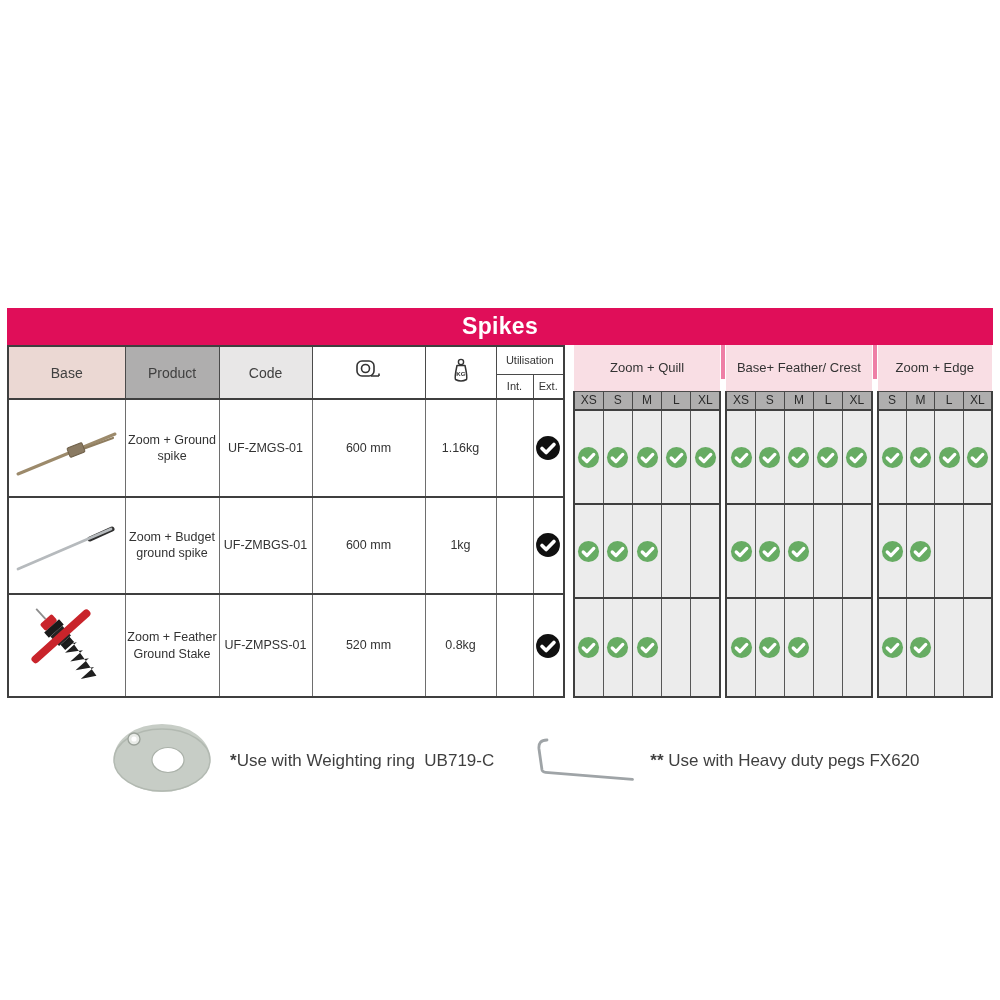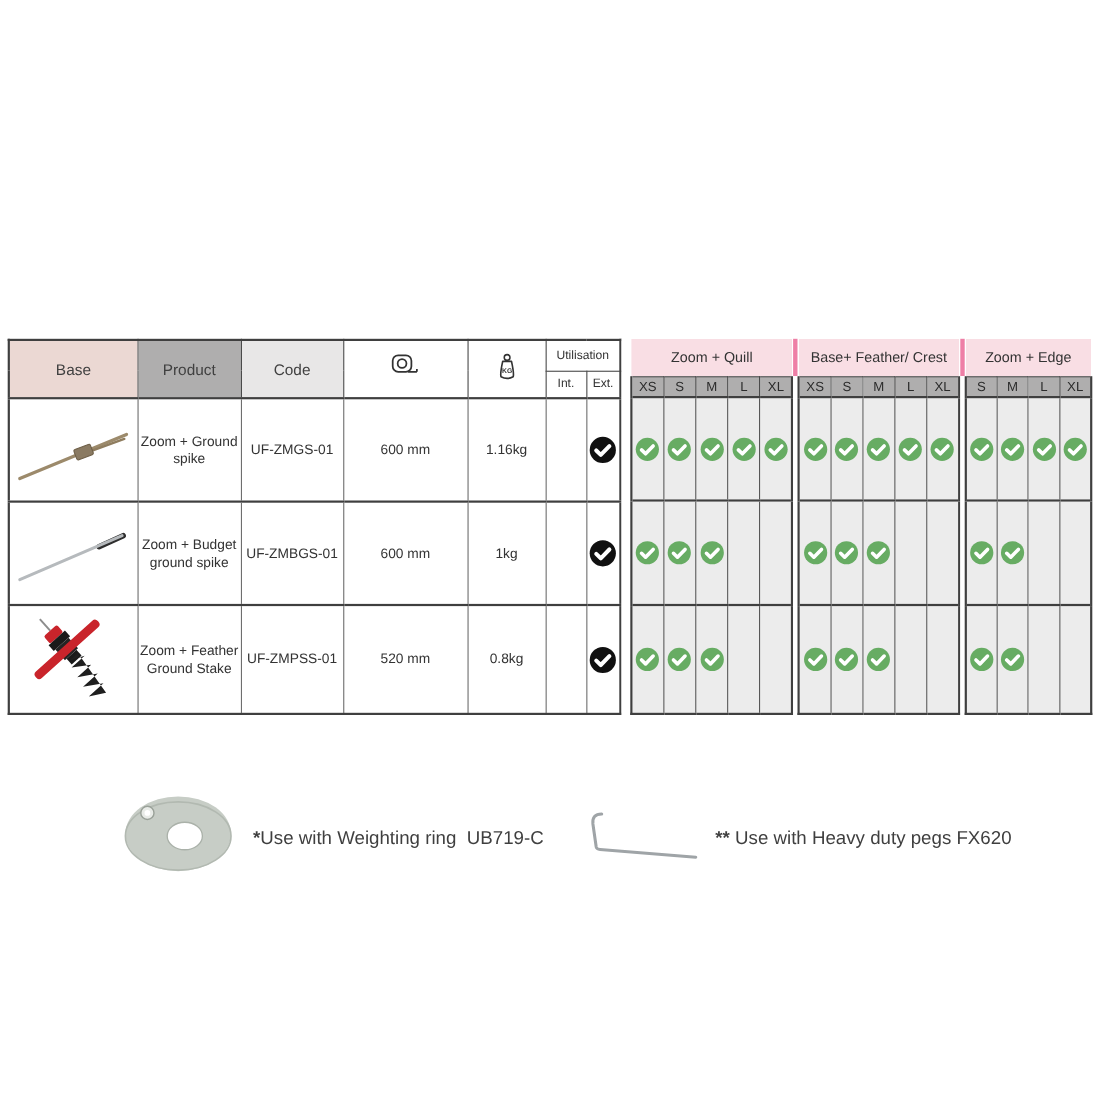--- a/index.html
+++ b/index.html
@@ -29,21 +29,21 @@
   .hdr-intext  { font-size:11px; height:25px; }
   .left-table td.data-cell { background:#fff; border:1px solid #6e6e6e; border-top:2px solid #3f3f3f; font-size:12.5px; line-height:1.3; }
   .row-a { height:94px; } .row-b { height:94px; } .row-c { height:99px; }
 
   
   .gap8 { width:8px; background:#fff; }
   .gap4 { width:4px; background:linear-gradient(to bottom, #EE7FA6 0, #EE7FA6 34px, #ffffff 34px); }
 
   
   .group-table { }
-  .group-table th.group-label { background:#F9DEE4; border:none; height:34px; font-size:13px; color:#333;margin-top:43px; }
+  .group-table th.group-label { background:#F9DEE4; border:none; height:46px; font-size:13px; color:#333;margin-top:43px; }
   .group-table th.size-cell { background:#AFAEAE; border:1px solid #4a4a4a; height:19px; font-size:12px; color:#2b2b2b; }
   .group-table th.size-cell:first-child { border-left:2px solid #3f3f3f; }
   .group-table th.size-cell:last-child  { border-right:2px solid #3f3f3f; }
   .group-table td.check-cell { background:#ECECEC; border:1px solid #575757; border-top:2px solid #3f3f3f; }
   .group-table td.check-cell:first-child { border-left:2px solid #3f3f3f; }
   .group-table td.check-cell:last-child  { border-right:2px solid #3f3f3f; }
   .group-table tbody tr:last-child td { border-bottom:2px solid #3f3f3f; }
   .t-quill   { width:149px; }
   .t-feather { width:148px; }
   .t-edge    { width:117px; }
@@ -57,20 +57,23 @@
   .ring-img { margin-right:16px; }
   .peg-img  { margin-left:34px; margin-right:14px; }
 </style>
 </head>
 <body>
 
 <div id="canvas">
 
   <div class="spikes-block">
 
+    <div class="title-bar">
+      <span class="title">Spikes</span>
+    </div>
 
     <div class="table-body">
 
       <table class="left-table">
         <colgroup>
           <col style="width:117px">
             <col style="width:94px">
             <col style="width:93px">
           <col style="width:113px">
             <col style="width:71px">

